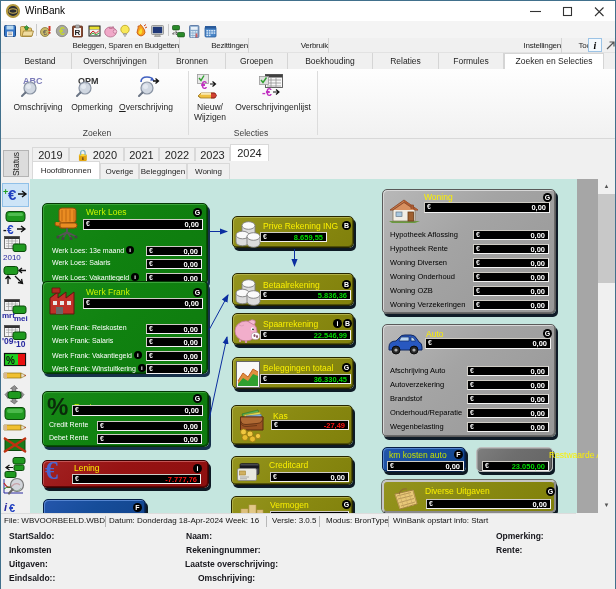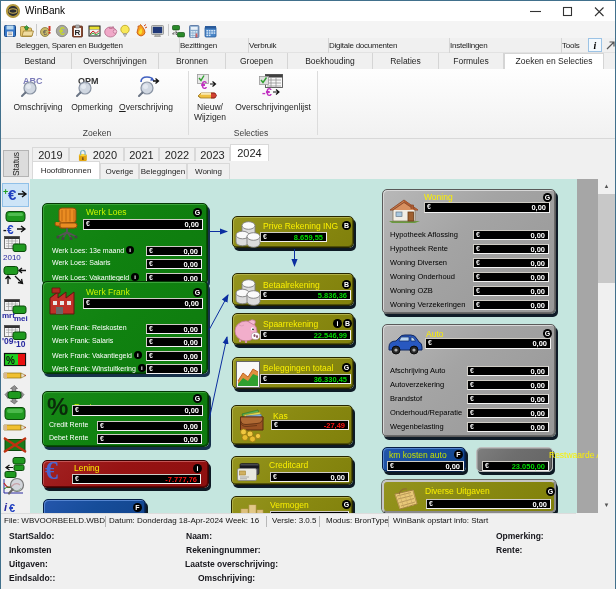--- a/index.html
+++ b/index.html
@@ -7,21 +7,21 @@
 #win{position:absolute;left:0;top:0;width:616px;height:589px;background:#f0f0f0;border:1px solid #41708c;}
 
 #titlebar{position:absolute;left:0;top:0;width:614px;height:20px;background:#ffffff;}
 #titlebar .txt{position:absolute;left:24px;top:4px;font-size:10px;color:#000;}
 
 #toolbar{position:absolute;left:0;top:20px;width:614px;height:17px;background:#f4f4f4;}
 .tsep{position:absolute;top:3px;width:1px;height:12px;background:#c8c8c8;}
 
 #tabrow1{position:absolute;left:0;top:37px;width:614px;height:15px;background:#f0f0f0;border-bottom:1px solid #e2e2e2;}
 #tabrow2{position:absolute;left:0;top:52px;width:614px;height:16px;background:#f0f0f0;}
-.rtab{position:absolute;top:0;height:15px;font-size:8px;letter-spacing:-0.25px;color:#1e1e1e;text-align:left;line-height:15px;border-right:1px solid #d5d5d5;}
+.rtab{position:absolute;top:0;height:15px;font-size:8px;letter-spacing:-0.25px;color:#1e1e1e;text-align:right;line-height:15px;border-right:1px solid #d5d5d5;}
 .rtab2{position:absolute;top:0;height:16px;font-size:8.5px;color:#1e1e1e;text-align:center;line-height:16px;border-right:1px solid #d5d5d5;}
 .rtab2.act{background:#fff;border:1px solid #d5d5d5;border-bottom:none;line-height:15px;}
 
 #ribbon{position:absolute;left:0;top:68px;width:614px;height:70px;background:linear-gradient(#fefefe,#f1f1f1);border-bottom:1px solid #d8d8d8;}
 .rgsep{position:absolute;top:2px;width:1px;height:64px;background:#dcdcdc;}
 .rlbl{position:absolute;top:59px;font-size:8.5px;color:#3c3c3c;text-align:center;}
 .rbtxt{position:absolute;font-size:8.5px;line-height:9.5px;color:#1e1e1e;text-align:center;}
 
 #yeartabs{position:absolute;left:29px;top:143px;width:560px;height:17px;}
 .ytab{position:absolute;top:3px;height:14px;background:#f0f0f0;border:1px solid #d9d9d9;border-bottom:none;font-size:11px;text-align:center;color:#1e1e1e;line-height:14px;}
@@ -181,21 +181,20 @@
         </g>
  </svg>
  <div class="tsep" style="left:35px"></div>
  <div class="tsep" style="left:167px"></div>
 </div>
 
 <div id="tabrow1">
  <div class="rtab" style="left:15px;width:164px;">Beleggen, Sparen en Budgetten</div>
  <div class="rtab" style="left:179px;width:69px;">Bezittingen</div>
  <div class="rtab" style="left:248px;width:80px;">Verbruik</div>
- <div class="rtab" style="left:328px;width:121px;">Digitale documenten</div>
  <div class="rtab" style="left:449px;width:112px;">Instellingen</div>
  <div class="rtab" style="left:561px;width:34px;border-right:none;">Tools</div>
  <div style="position:absolute;left:587px;top:0px;width:14px;height:14px;border:1px solid #9cc3e5;background:#f4f9fd;font-size:10px;font-weight:bold;font-family:'Liberation Serif',serif;font-style:italic;text-align:center;line-height:13px;">i</div>
  <svg width="9" height="9" style="left:605px;top:3px">
         <path d="M1 8 L8 1 M3.5 1 H8 V5.5" stroke="#555" stroke-width="1.2" fill="none"></path>
       </svg>
 </div>
 <div id="tabrow2">
  <div class="rtab2" style="left:8px;width:63px;">Bestand</div>
  <div class="rtab2" style="left:71px;width:87px;">Overschrijvingen</div>

